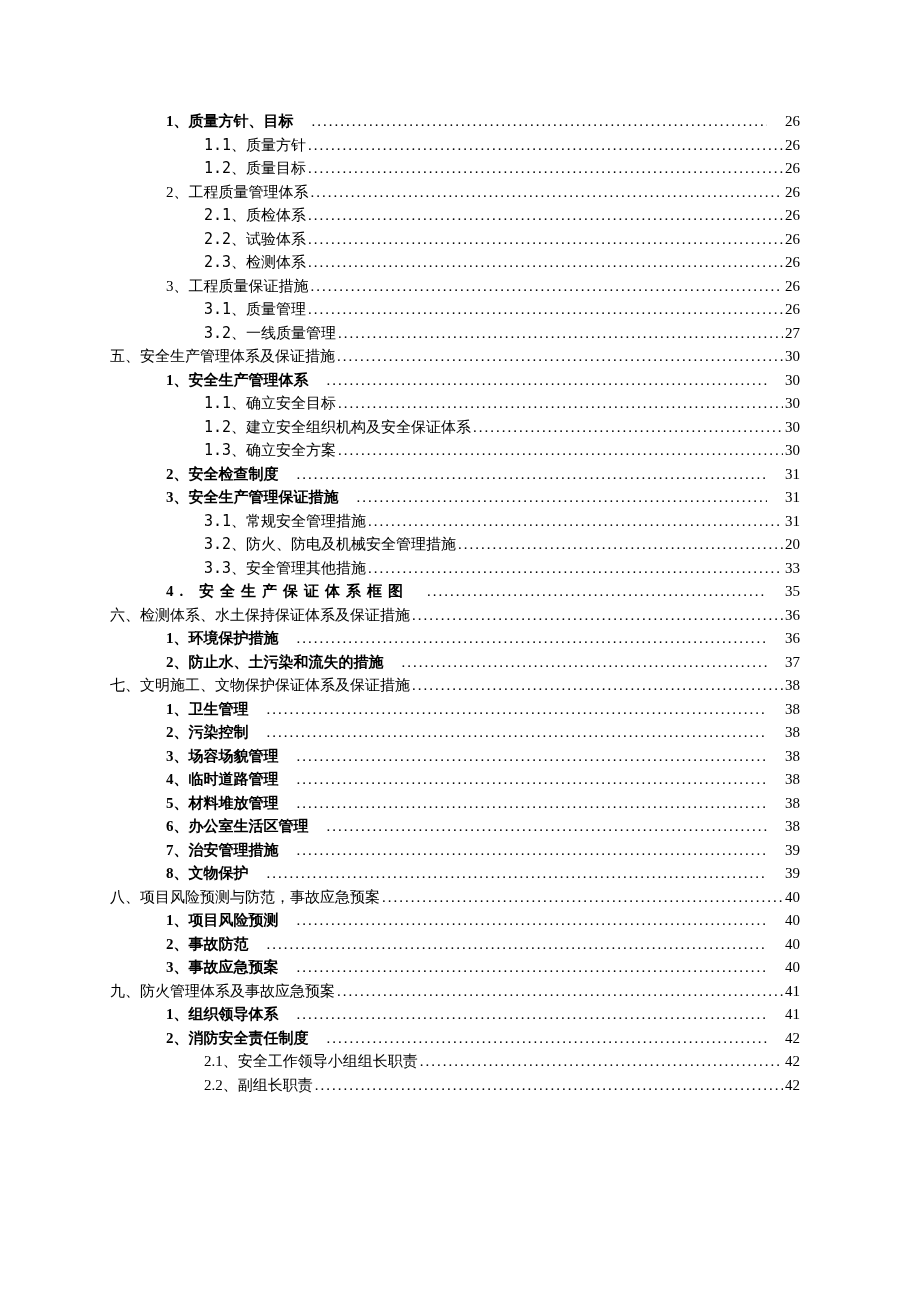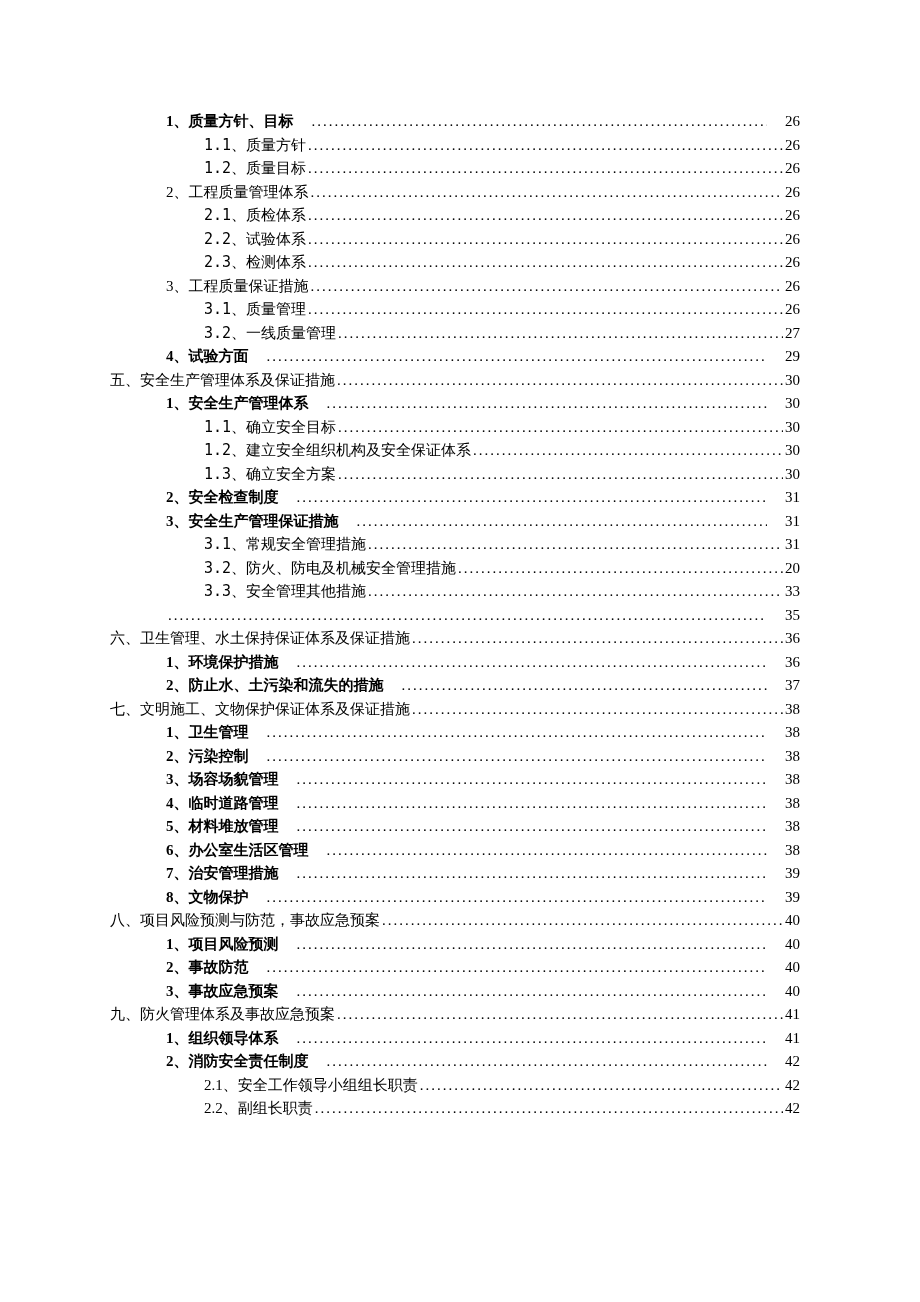--- a/index.html
+++ b/index.html
@@ -85,25 +85,20 @@
     <div class="toc-row lvl-2">
       <span class="label mono">3.1、质量管理</span>
       <span class="leader"></span>
       <span class="pg">26</span>
     </div>
     <div class="toc-row lvl-2">
       <span class="label mono">3.2、一线质量管理</span>
       <span class="leader"></span>
       <span class="pg">27</span>
     </div>
-    <div class="toc-row lvl-1 bold">
-      <span class="label">4、试验方面</span>
-      <span class="leader"></span>
-      <span class="pg">29</span>
-    </div>
     <div class="toc-row lvl-0">
       <span class="label">五、安全生产管理体系及保证措施</span>
       <span class="leader"></span>
       <span class="pg">30</span>
     </div>
     <div class="toc-row lvl-1 bold">
       <span class="label">1、安全生产管理体系</span>
       <span class="leader"></span>
       <span class="pg">30</span>
     </div>
@@ -141,25 +136,26 @@
       <span class="label mono">3.2、防火、防电及机械安全管理措施</span>
       <span class="leader"></span>
       <span class="pg">20</span>
     </div>
     <div class="toc-row lvl-2">
       <span class="label mono">3.3、安全管理其他措施</span>
       <span class="leader"></span>
       <span class="pg">33</span>
     </div>
     <div class="toc-row lvl-1 bold">
+      <span class="label spaced">4. 安全生产保证体系框图</span>
       <span class="leader"></span>
       <span class="pg">35</span>
     </div>
     <div class="toc-row lvl-0">
-      <span class="label">六、卫生管理、水土保持保证体系及保证措施</span>
+      <span class="label">六、检测体系、水土保持保证体系及保证措施</span>
       <span class="leader"></span>
       <span class="pg">36</span>
     </div>
     <div class="toc-row lvl-1 bold">
       <span class="label">1、环境保护措施</span>
       <span class="leader"></span>
       <span class="pg">36</span>
     </div>
     <div class="toc-row lvl-1 bold">
       <span class="label">2、防止水、土污染和流失的措施</span>

